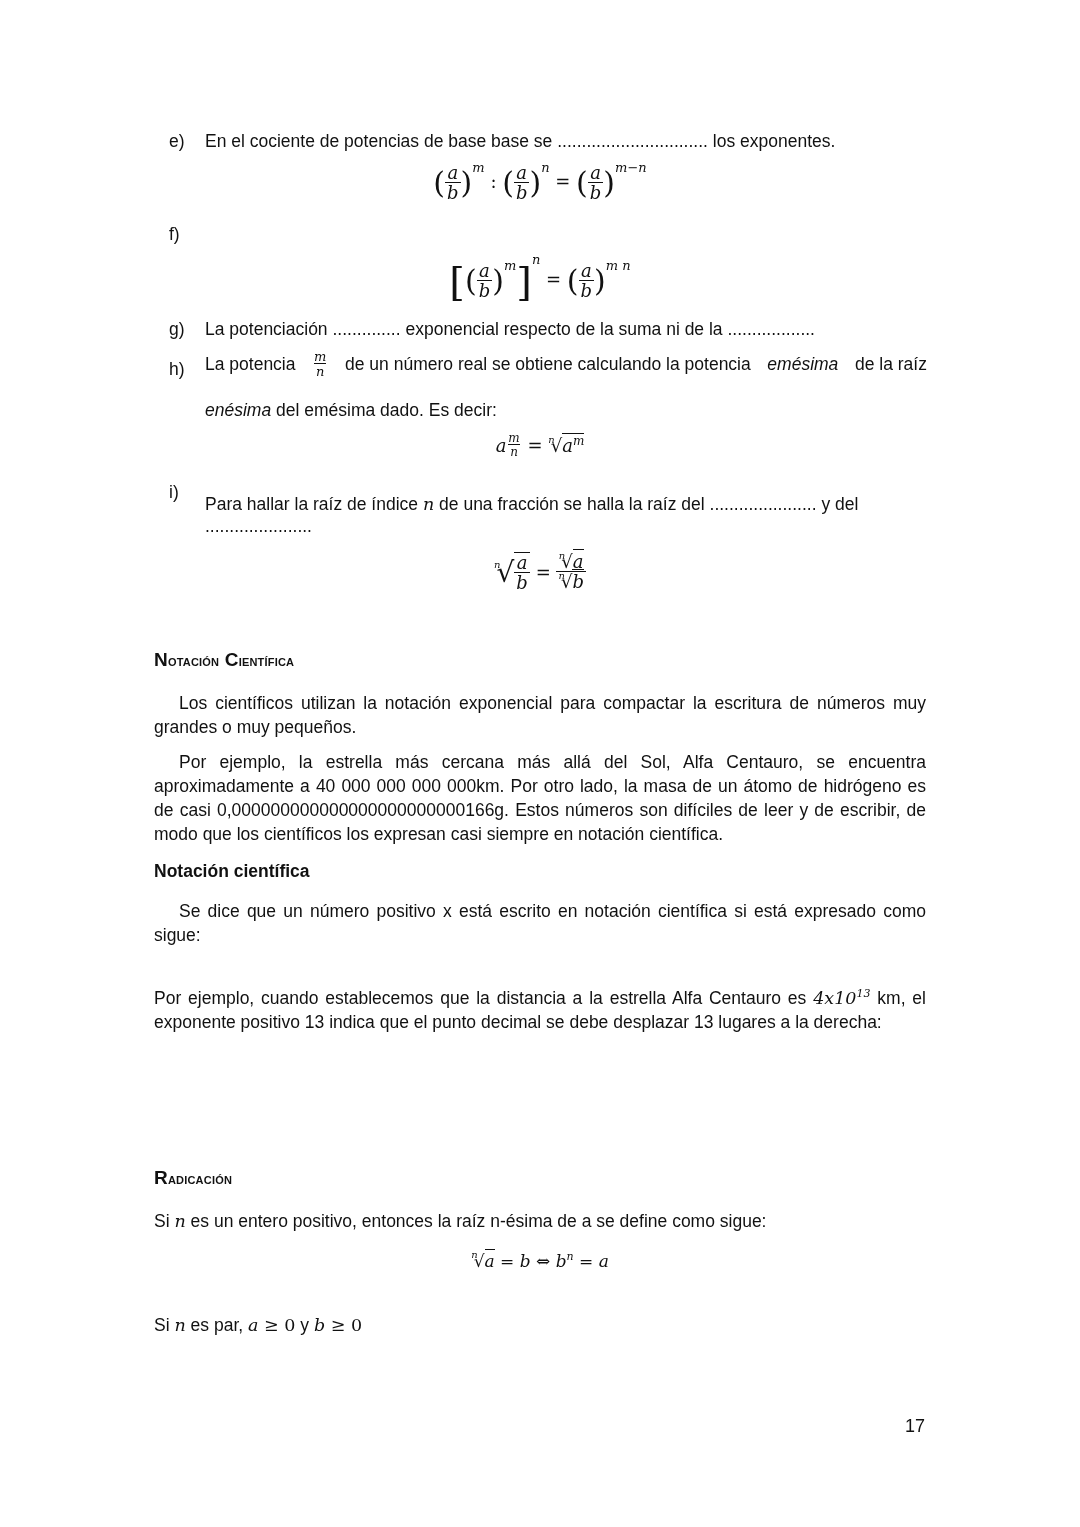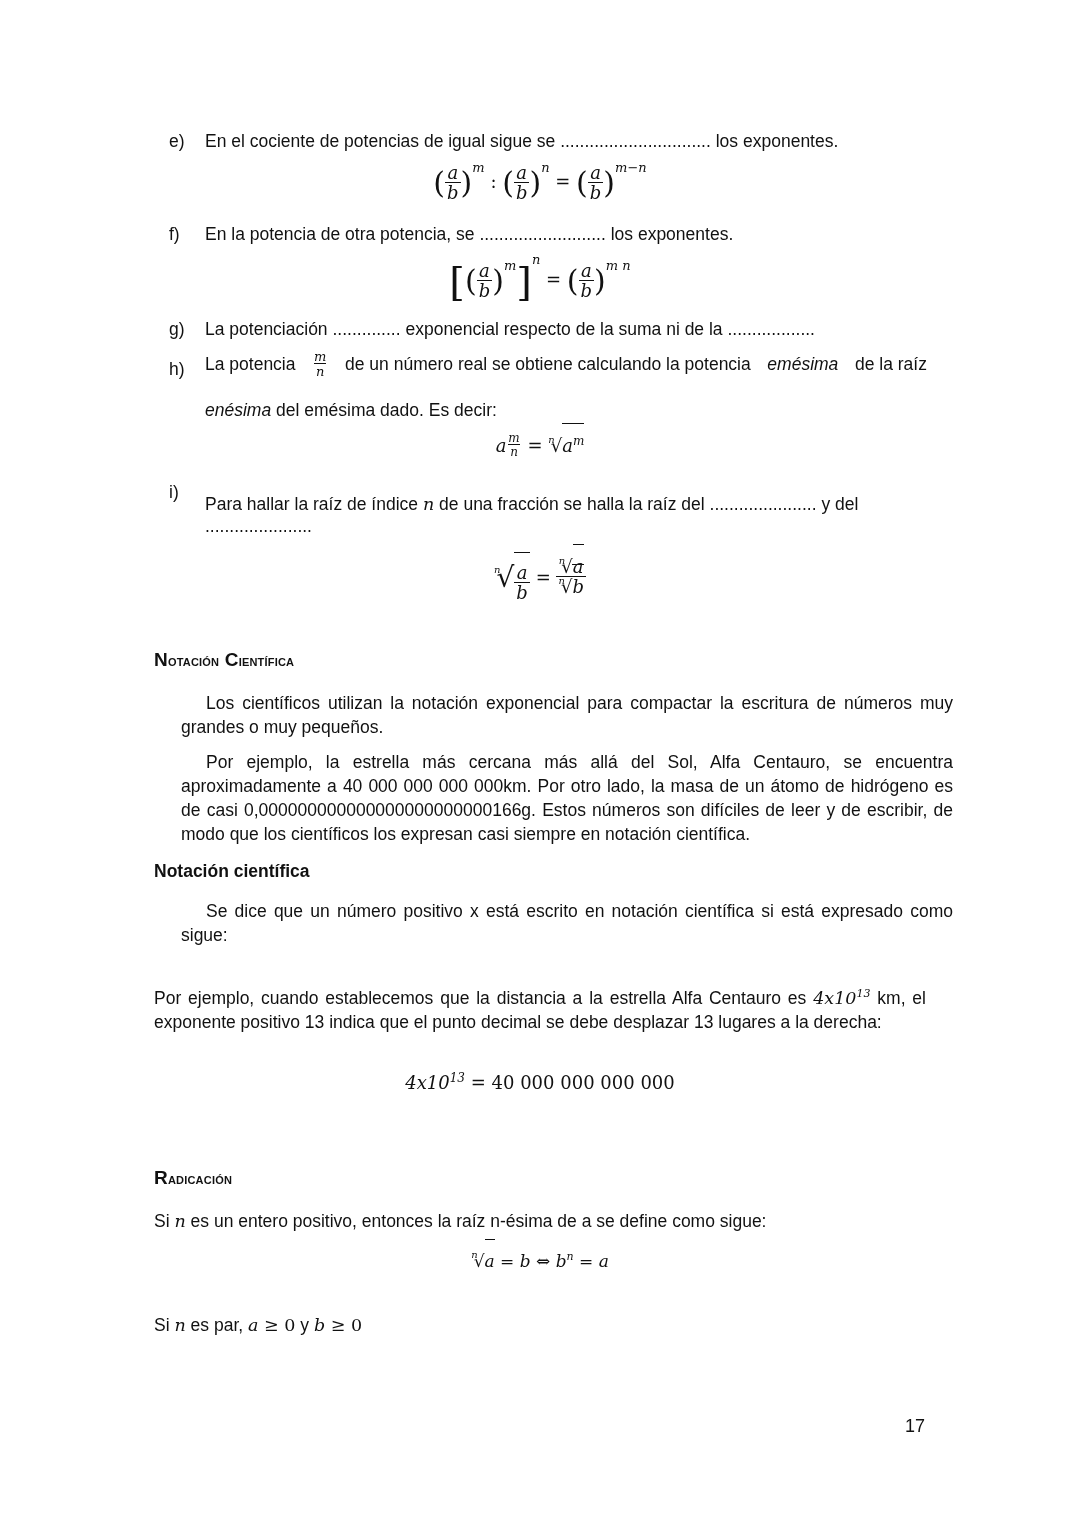--- a/index.html
+++ b/index.html
@@ -9,45 +9,45 @@
     }
     .page { position: absolute; left: 0; top: 0; width: 1080px; height: 1527px; }
     .txt { font-family: "Liberation Sans", sans-serif; font-size: 17.5px; line-height: 24px; color: #111; }
     .math { font-family: "DejaVu Serif", serif; font-style: italic; color: #111; }
     .mathup { font-family: "DejaVu Serif", serif; font-style: normal; }
     .abs { position: absolute; }
     .item-letter { position: absolute; left: 169px; }
     .item-text { position: absolute; left: 205px; white-space: nowrap; }
     .center { position: absolute; left: 0; width: 1080px; text-align: center; }
     .just { position: absolute; left: 154px; width: 772px; text-align: justify; }
-    .indent { text-indent: 25px; margin-left: 27px; }
+    .indent { text-indent: 25px; }
     .sc-head { font-weight: bold; font-size: 19px; letter-spacing: 0.2px; }
     .sc-head .small { font-size: 11px; }
     .bold { font-weight: bold; }
 
     
     .frac { display: inline-flex; flex-direction: column; align-items: center; vertical-align: middle; line-height: 1; }
     .frac .num { padding: 0 2px; }
     .frac .den { border-top: 1.5px solid #111; padding: 1px 2px 0 2px; }
     .paren { font-family: "DejaVu Serif", serif; font-style: normal; font-size: 30px; vertical-align: middle; line-height: 1; }
     .bracket { font-family: "DejaVu Serif", serif; font-style: normal; font-size: 40px; vertical-align: middle; line-height: 1; font-weight: 300; }
     sup.exp { font-size: 13px; vertical-align: 16px; }
     .root { display: inline-block; position: relative; }
     .root .idx { font-size: 10px; position: relative; top: -9px; margin-right: -4px; }
-    .overline { border-top: 1.4px solid #111; padding-top: 11px; font-style: italic; }
+    .overline { border-top: 1.4px solid #111; padding-top: 1px; font-style: italic; }
     .page-number { position: absolute; left: 905px; top: 1414px; font-size: 18px; }
   </style>
 </head>
 <body>
 
 <div class="page">
 
   <div class="txt item-letter" style="top:129px">e)</div>
   <div class="txt item-text" style="top:129px">
-    <span>En el cociente de potencias de igual sigue se</span>
+    <span>En el cociente de potencias de base base se</span>
     <span>...............................</span>
     <span>los exponentes.</span>
   </div>
   <div class="center math" style="top:160px; font-size:18px;">
     <span class="paren">(</span><span class="frac">
         <span class="num">a</span>
         <span class="den">b</span>
       </span><span class="paren">)</span><sup class="exp">m</sup>
     <span class="mathup">:</span>
     <span class="paren">(</span><span class="frac">
@@ -55,25 +55,20 @@
         <span class="den">b</span>
       </span><span class="paren">)</span><sup class="exp">n</sup>
     <span class="mathup">=</span>
     <span class="paren">(</span><span class="frac">
         <span class="num">a</span>
         <span class="den">b</span>
       </span><span class="paren">)</span><sup class="exp">m−n</sup>
   </div>
 
   <div class="txt item-letter" style="top:222px">f)</div>
-  <div class="txt item-text" style="top:222px">
-    <span>En la potencia de otra potencia, se</span>
-    <span>..........................</span>
-    <span>los exponentes.</span>
-  </div>
   <div class="center math" style="top:252px; font-size:18px;">
     <span class="bracket">[</span><span class="paren">(</span><span class="frac">
         <span class="num">a</span>
         <span class="den">b</span>
       </span><span class="paren">)</span><sup class="exp">m</sup><span class="bracket">]</span><sup class="exp" style="vertical-align:22px">n</sup>
     <span class="mathup">=</span>
     <span class="paren">(</span><span class="frac">
         <span class="num">a</span>
         <span class="den">b</span>
       </span><span class="paren">)</span><sup class="exp">m n</sup>
@@ -144,23 +139,20 @@
 
   <div class="txt just indent" style="top:899px;">Se dice que un número positivo x está escrito en notación científica si está expresado como sigue:</div>
 
 
   <div class="txt just" style="top:982px;">
     <span>Por ejemplo, cuando establecemos que la distancia a la estrella Alfa Centauro es</span>
     <span class="math"><span>4x10</span><sup style="font-size:11px">13</sup></span>
     <span>km, el exponente positivo 13 indica que el punto decimal se debe desplazar 13 lugares a la derecha:</span>
   </div>
 
-  <div class="center math" style="top:1071px; font-size:18px;">
-    <span>4x10</span><sup style="font-size:12px">13</sup><span class="mathup"> = 40 000 000 000 000</span>
-  </div>
 
   <div class="txt abs sc-head" style="top:1166px; left:154px;">
     <span>R</span><span class="small">ADICACIÓN</span>
   </div>
 
   <div class="txt abs" style="top:1209px; left:154px; white-space:nowrap;">
     <span>Si</span>
     <span class="math">n</span>
     <span>es un entero positivo, entonces la raíz n-ésima de a se define como sigue:</span>
   </div>

